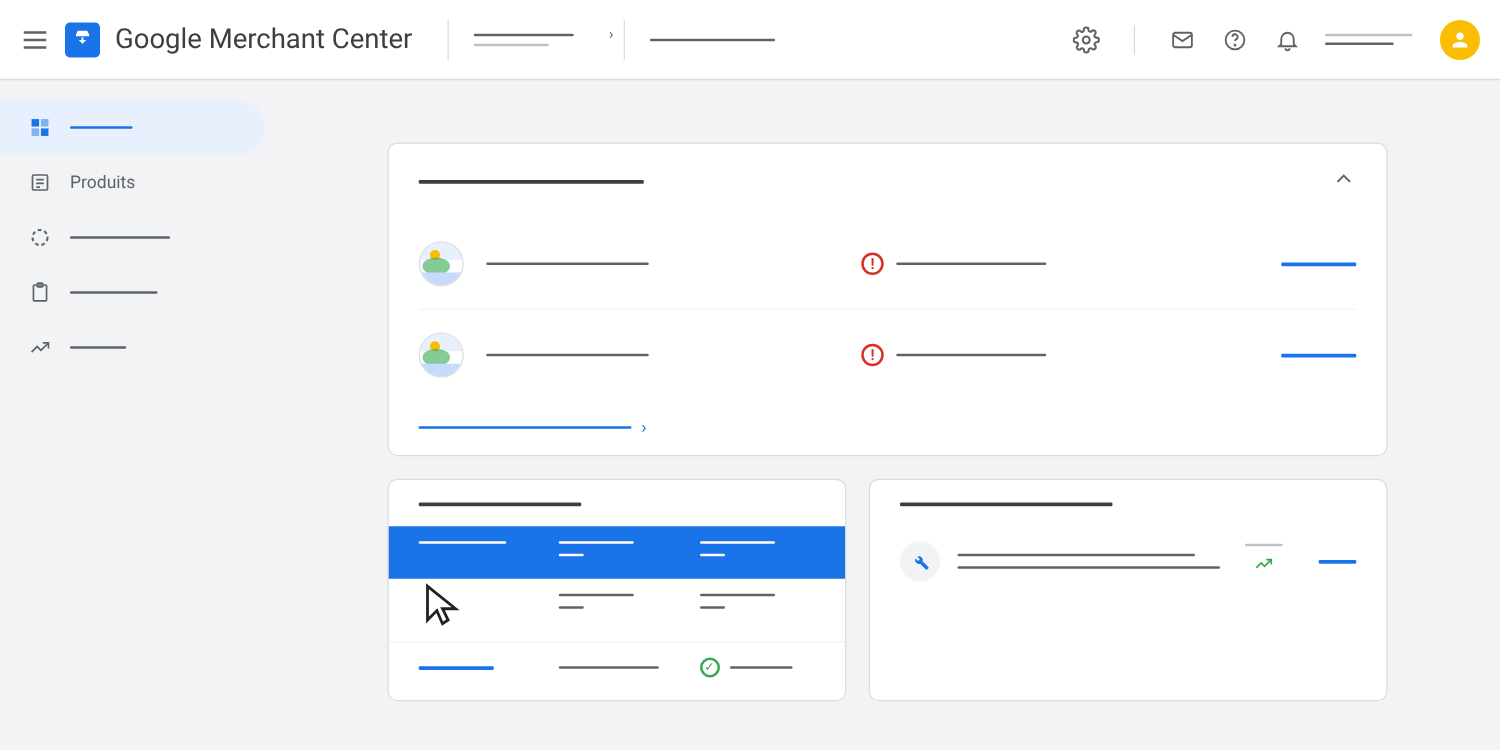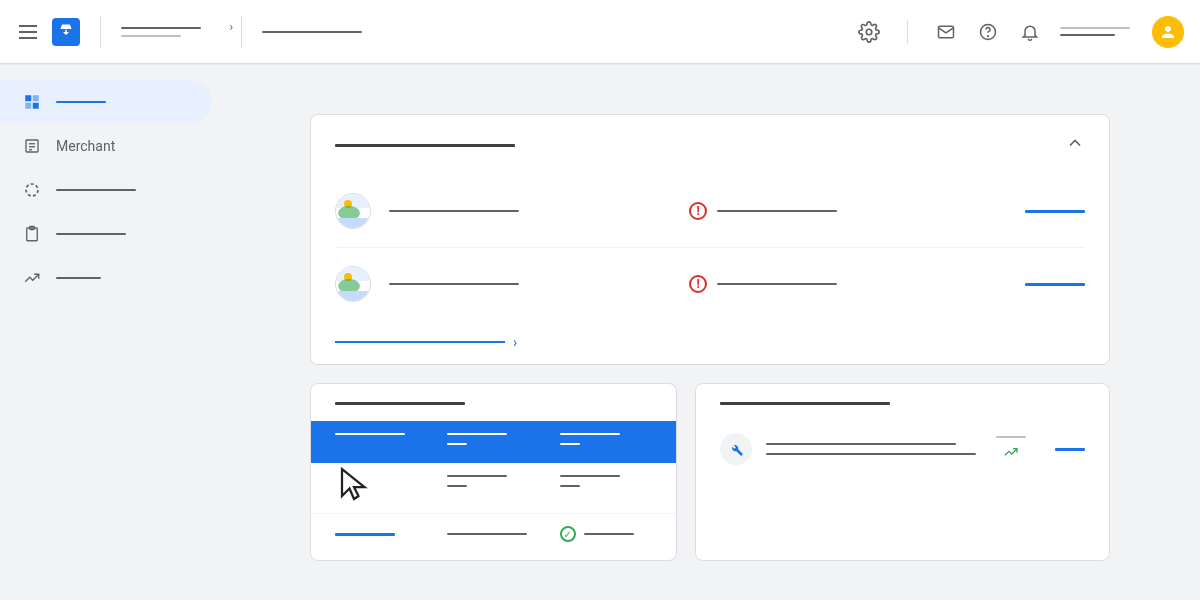--- a/index.html
+++ b/index.html
@@ -85,20 +85,21 @@
     <span></span>
       <span></span>
       <span></span>
   </div>
   <div class="logo">
     <svg viewBox="0 0 24 24">
         <path fill="#fff" d="M19 3H5c-1.1 0-2 .9-2 2v2h18V5c0-1.1-.9-2-2-2zM3 19c0 1.1.9 2 2 2h14c1.1 0 2-.9 2-2V9H3v10zm5-6l3.5 4.5L14 14l4 5H6l2-3z" opacity="0"></path>
         <path fill="#fff" d="M17 2H7L5 6v2h14V6l-2-4zm-5 14l-4-4h3V9h2v3h3l-4 4z"></path>
       </svg>
   </div>
+  <div class="app-title">Google Merchant Center</div>
   <div class="vdiv"></div>
   <div class="dropdown-placeholder">
     <div class="ph-line" style="width:80px;margin-bottom:6px;"></div>
     <div class="ph-line light" style="width:60px;"></div>
     <div class="dropdown-chevrons">›</div>
   </div>
   <div class="vdiv"></div>
   <div style="width:100px;">
     <div class="ph-line" style="width:100px;"></div>
   </div>
@@ -157,21 +158,21 @@
     </div>
     <div class="nav-item">
       <div class="nav-icon">
         <svg viewBox="0 0 24 24" width="18" height="18" fill="none" stroke="#5f6368" stroke-width="1.8">
             <rect x="4" y="4" width="16" height="16" rx="1"></rect>
             <line x1="8" y1="9" x2="16" y2="9"></line>
             <line x1="8" y1="13" x2="16" y2="13"></line>
             <line x1="8" y1="17" x2="12" y2="17"></line>
           </svg>
       </div>
-      <span>Merchant</span>
+      <span>Produits</span>
     </div>
     <div class="nav-item">
       <div class="nav-icon">
         <svg viewBox="0 0 24 24" width="18" height="18" fill="none" stroke="#5f6368" stroke-width="2.2" stroke-dasharray="4 3">
             <circle cx="12" cy="12" r="8"></circle>
           </svg>
       </div>
       <div class="nav-label-ph" style="width:80px;"></div>
     </div>
     <div class="nav-item">

